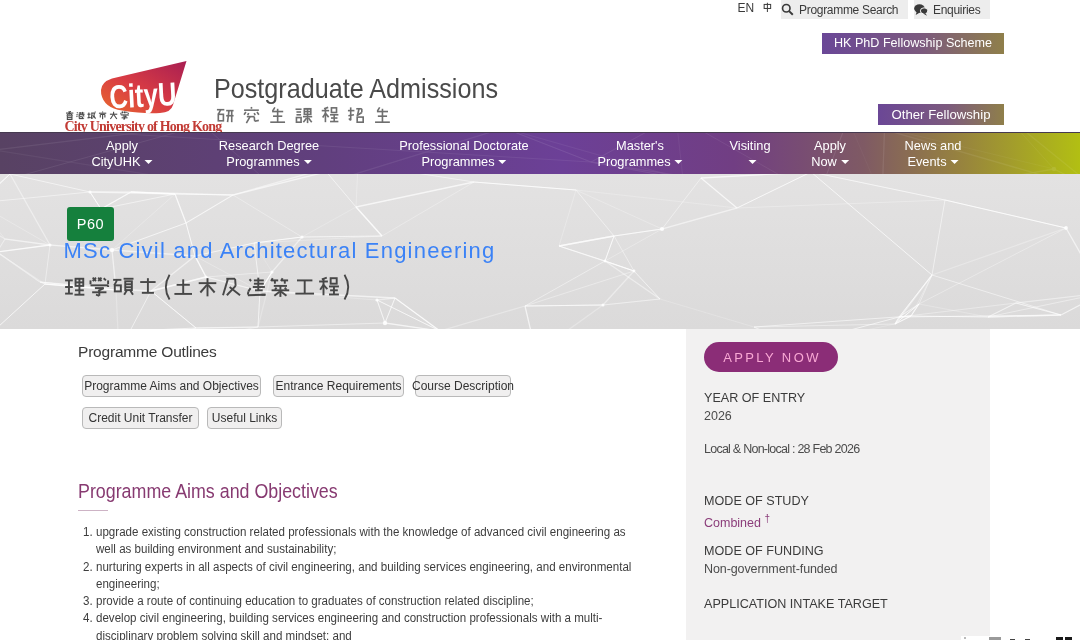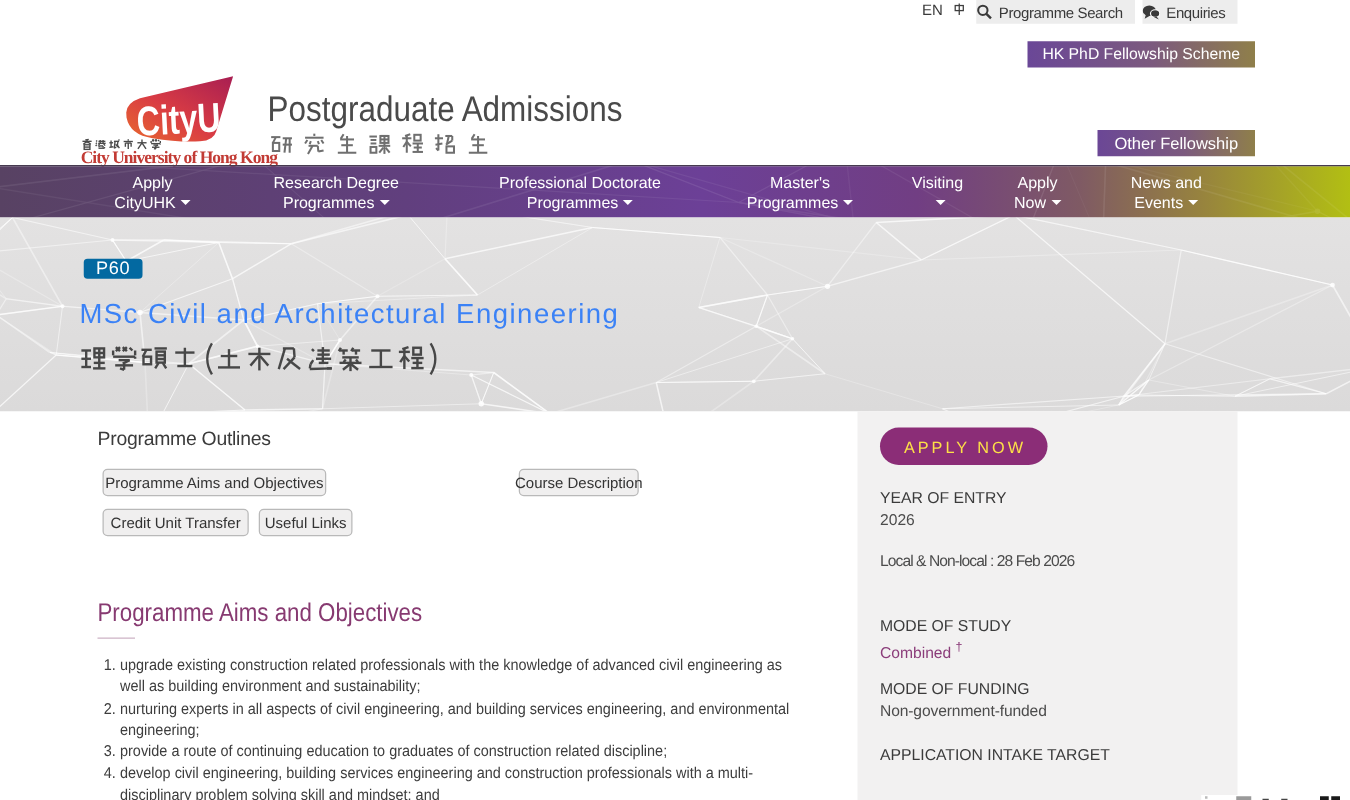--- a/index.html
+++ b/index.html
@@ -4,31 +4,31 @@
 *{margin:0;padding:0;box-sizing:border-box}
 html,body{width:1080px;height:640px;overflow:hidden;background:#fff;font-family:"Liberation Sans",sans-serif}
 #page{position:relative;width:1080px;height:640px;overflow:hidden;background:#fff}
 .abs{position:absolute}
 .topbtn{position:absolute;top:0;height:19px;background:#ededed;display:flex;align-items:center;justify-content:flex-start;font-size:12px;letter-spacing:-0.3px;color:#3a3a3a;white-space:nowrap}
 .banner{position:absolute;color:#fff;font-weight:normal;display:flex;align-items:center;justify-content:center;text-align:center;white-space:nowrap}
 #nav{position:absolute;left:0;top:132px;width:1080px;height:42px;background:linear-gradient(90deg,#584263 0%,#613f7e 30%,#6c4097 52%,#713e83 68%,#7f5a64 80%,#97833e 89%,#b2bf13 100%);border-top:1px solid #463a50}
 .nitem{position:absolute;top:5px;transform:translateX(-50%);color:#fff;font-size:12.8px;line-height:16px;text-align:center;white-space:nowrap}
 .car{display:inline-block;width:0;height:0;border-left:4px solid transparent;border-right:4px solid transparent;border-top:4px solid #fff;margin-left:4px;position:relative;top:-2px}
 #hero{position:absolute;left:0;top:174px;width:1080px;height:155px;background:linear-gradient(#e3e2e2,#dbdada);overflow:hidden}
-#p60{position:absolute;left:67px;top:207px;width:47px;height:16px;background:#0369a1;border-radius:3px;color:#fff;font-size:14.5px;display:flex;align-items:center;justify-content:center;letter-spacing:.5px}
+#p60{position:absolute;left:67px;top:207px;width:47px;height:34px;background:#15803d;border-radius:3px;color:#fff;font-size:14.5px;display:flex;align-items:center;justify-content:center;letter-spacing:.5px}
 #htitle{position:absolute;left:63.5px;top:237.8px;font-size:22px;line-height:26px;color:#3b82f6;letter-spacing:1.2px;white-space:nowrap}
 #pgo{position:absolute;left:78px;top:342px;font-size:15.5px;line-height:19px;font-weight:normal;color:#3b3b3b;letter-spacing:-0.2px}
 .pill{position:absolute;height:22px;background:#f0efef;border:1px solid #b9b9b9;border-radius:4px;font-size:12px;color:#333;display:flex;align-items:center;justify-content:center;white-space:nowrap}
 #purph{position:absolute;left:78px;top:478px;font-size:20.5px;line-height:25px;color:#873a71;transform:scaleX(0.87);transform-origin:0 0;white-space:nowrap}
 #phr{position:absolute;left:78px;top:510px;width:30px;height:1px;background:#cdb3c5}
 #aims{position:absolute;left:96px;top:524px;width:585px;font-size:12.5px;line-height:17.3px;color:#3d3d3d;list-style:none;counter-reset:n;transform:scaleX(0.925);transform-origin:0 0}
 #aims li{position:relative;counter-increment:n}
 #aims li::before{content:counter(n)". ";position:absolute;left:-14px}
 #side{position:absolute;left:686px;top:329px;width:304px;height:311px;background:#f2f1f1}
-#apply{position:absolute;left:704px;top:342px;width:134px;height:30px;border-radius:15px;background:#8b2d77;color:#fde047;font-size:13px;letter-spacing:2.4px;display:flex;align-items:center;justify-content:center;padding-left:2px}
+#apply{position:absolute;left:704px;top:342px;width:134px;height:30px;border-radius:15px;background:#8b2d77;color:#f9a8d4;font-size:13px;letter-spacing:2.4px;display:flex;align-items:center;justify-content:center;padding-left:2px}
 .sblock{position:absolute;left:704px;width:282px}
 .slabel{font-size:12.6px;font-weight:normal;color:#3b3b3b;line-height:18.5px}
 .sval{font-size:12.5px;color:#4c4c4c;line-height:18.5px}
 .sval sup{font-size:10px}
 </style></head>
 <body>
 <div id="page">
 
 <div class="abs" style="left:737.5px;top:1.7px;font-size:12px;line-height:12px;color:#3a3a3a">EN</div>
 <div class="topbtn" style="left:781px;width:127px"><svg width="13" height="13" viewBox="0 0 16 16" style="margin-right:5px;flex:none">
@@ -401,20 +401,21 @@
         <circle cx="385" cy="149" r="2.2" fill="#fff" fill-opacity="0.85"></circle>
         <circle cx="-33" cy="42" r="1.8" fill="#fff" fill-opacity="0.85"></circle>
         <circle cx="536" cy="179" r="1.5" fill="#fff" fill-opacity="0.85"></circle>
       </svg>
     </div>
 <div id="p60">P60</div>
 <div id="htitle">MSc Civil and Architectural Engineering</div>
 
 <div id="pgo">Programme Outlines</div>
 <div class="pill" style="left:82px;top:374.6px;width:179px">Programme Aims and Objectives</div>
+<div class="pill" style="left:273px;top:374.6px;width:131px">Entrance Requirements</div>
 <div class="pill" style="left:415px;top:374.6px;width:96px">Course Description</div>
 <div class="pill" style="left:82px;top:407px;width:117px">Credit Unit Transfer</div>
 <div class="pill" style="left:207px;top:407px;width:75px">Useful Links</div>
 <div id="purph">Programme Aims and Objectives</div>
 <div id="phr"></div>
 <ol id="aims">
       <li>upgrade existing construction related professionals with the knowledge of advanced civil engineering as well as building environment and sustainability;</li>
       <li>nurturing experts in all aspects of civil engineering, and building services engineering, and environmental engineering;</li>
       <li>provide a route of continuing education to graduates of construction related discipline;</li>
       <li>develop civil engineering, building services engineering and construction professionals with a multi-disciplinary problem solving skill and mindset; and</li>

